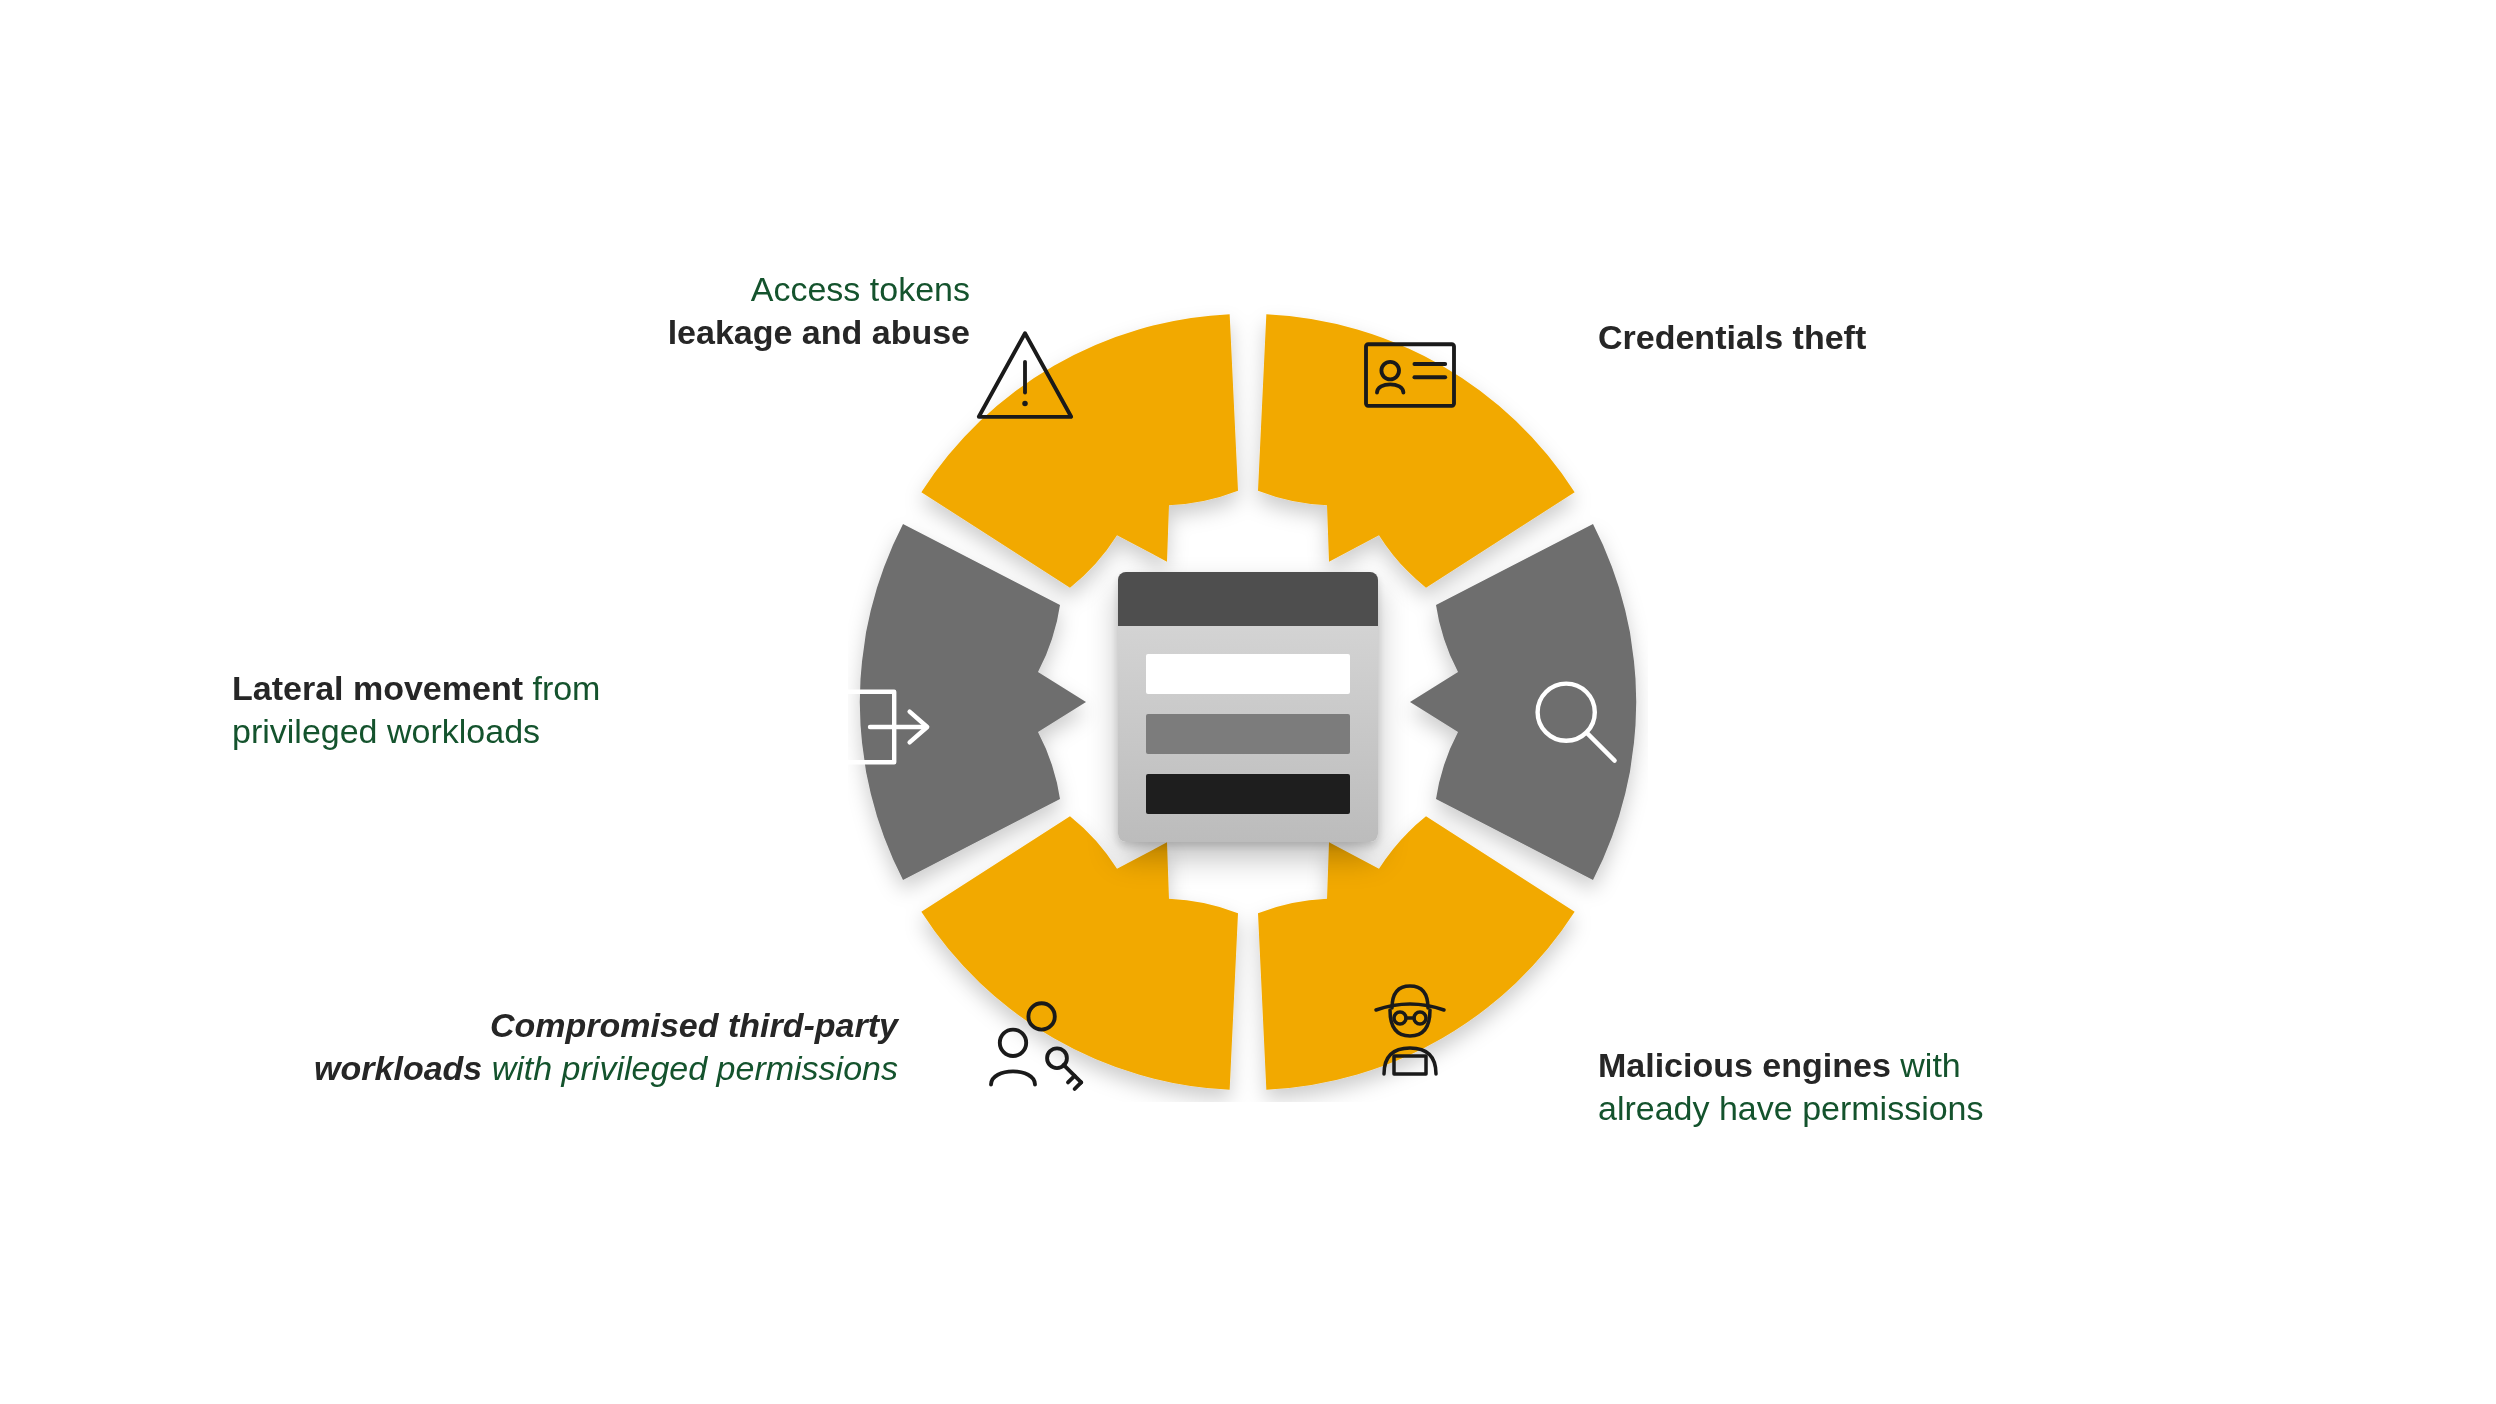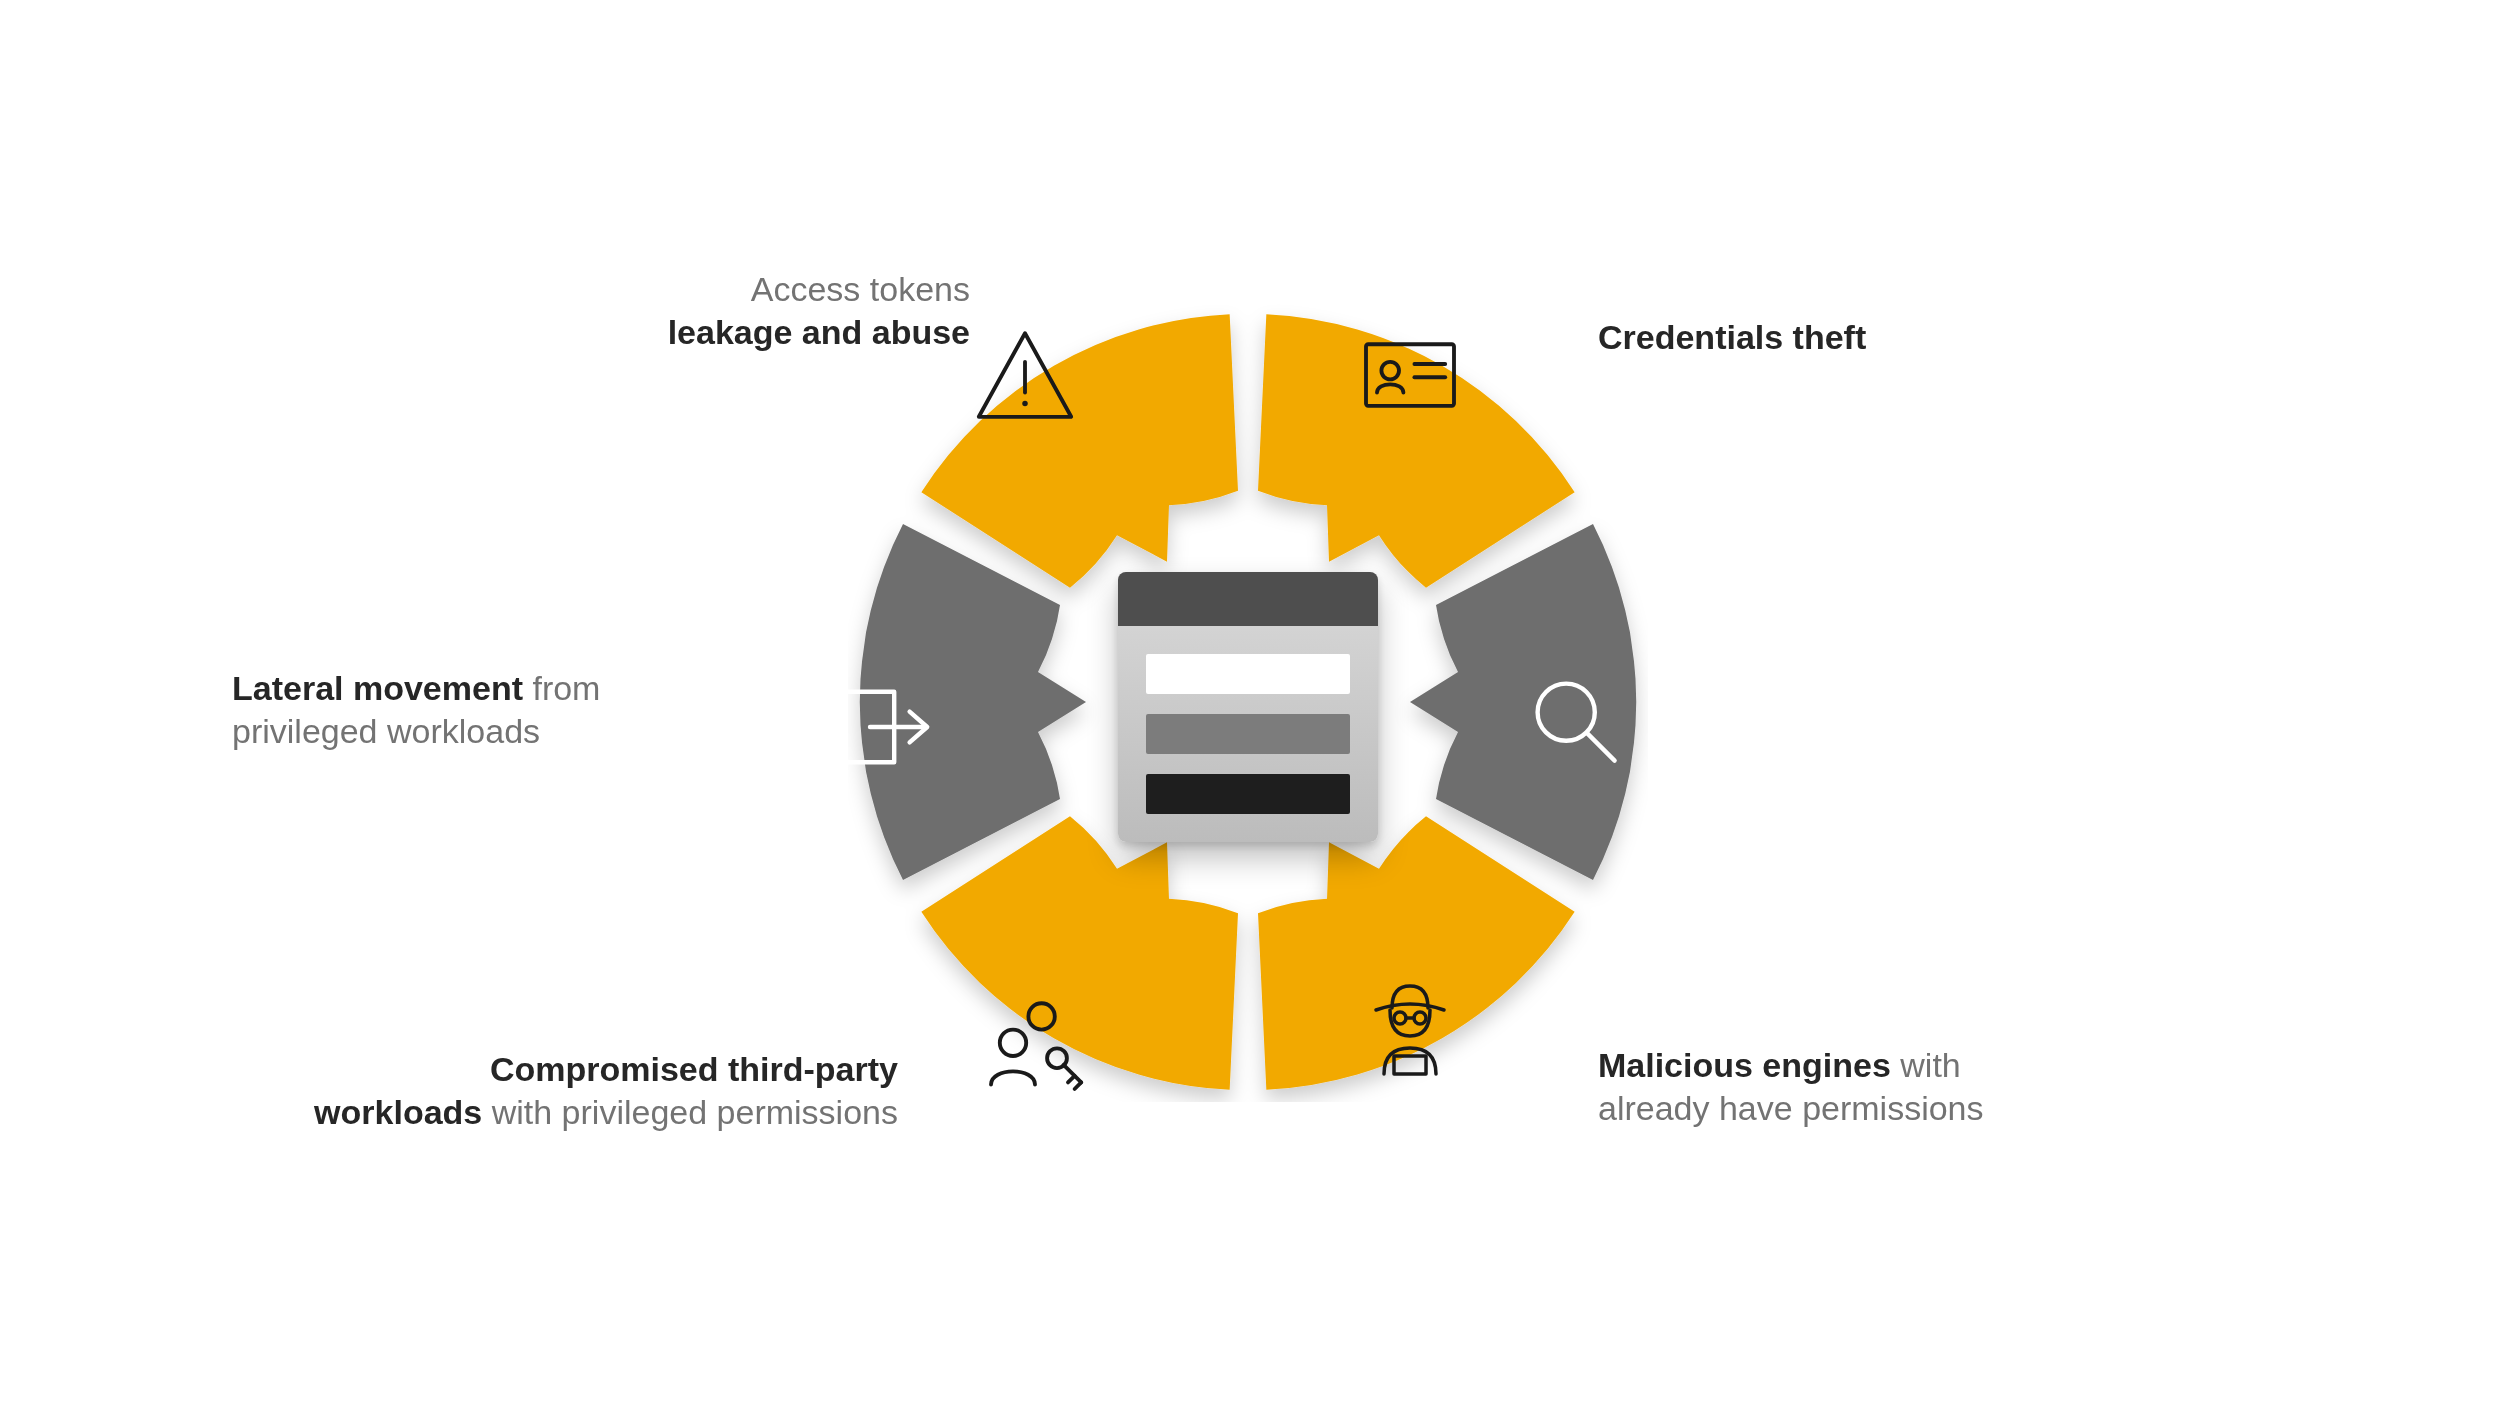--- a/index.html
+++ b/index.html
@@ -60,28 +60,28 @@
   .row.r2 { background: #7c7c7c; }
   .row.r3 { background: #1e1e1e; }
 
   
   .label {
     position: absolute;
     font-size: 34px;
     line-height: 1.25;
     color: #262626;
   }
-  .label .light { font-weight: 400; color: #737373; }
+  .label .light { font-weight: 400; color: #14532d; }
   .label .bold  { font-weight: 700; }
 
   .label-top-left   { left: 610px;  top: 268px;  text-align: right; width: 360px; }
   .label-top-right  { left: 1598px; top: 316px;  text-align: right; }
   .label-mid-left   { left: 232px;  top: 667px;  text-align: left; width: 510px; }
   .label-mid-right  { left: 1686px; top: 666px;  text-align: left; }
-  .label-bot-left   { left: 148px;  top: 1048px; text-align: right; width: 750px; }
+  .label-bot-left   { left: 148px;  top: 1004px; text-align: right; width: 750px; font-style: italic; }
   .label-bot-right  { left: 1598px; top: 1044px; text-align: left;  width: 460px; }
 
   
   .icon {
     position: absolute;
     width: 110px;
     height: 110px;
   }
   .icon svg { width: 100%; height: 100%; display:block; stroke-linecap: round; stroke-linejoin: round; }
 

